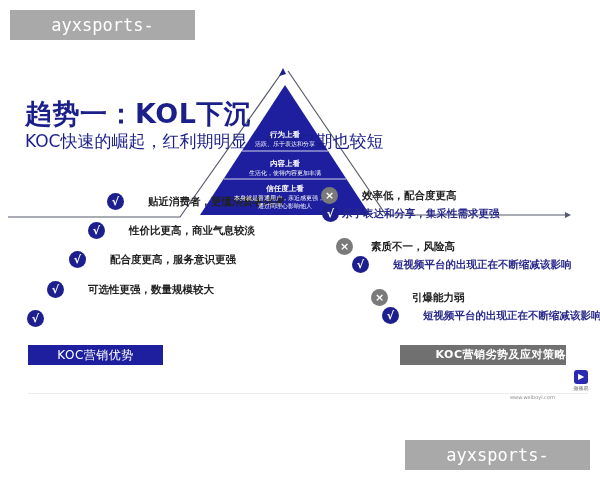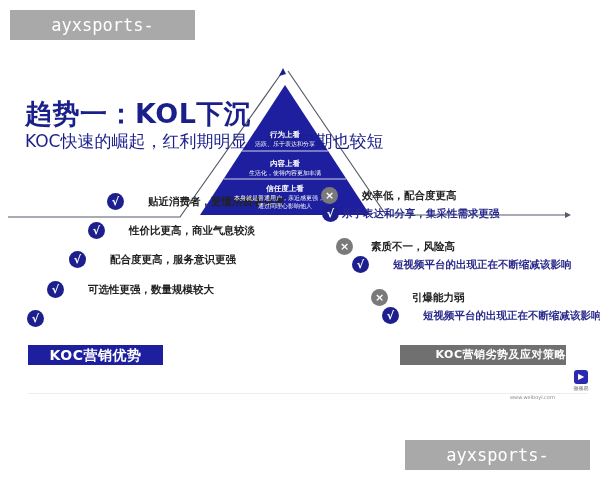--- a/index.html
+++ b/index.html
@@ -46,21 +46,21 @@
   .cross {
     width:17px; height:17px; border-radius:50%;
     background:#7a7a7a; color:#ffffff;
     font-size:11px; line-height:17px; text-align:center; font-weight:bold;
     flex:0 0 auto;
   }
   .item-text { font-size:10.5px; font-weight:bold; color:#222222; margin-left:24px; }
   .item-text.blue { color:#2a2a8c; }
   .left-label {
     position:absolute; left:28px; top:285px; width:135px; height:20px;
-    background:#1d1f9e; color:#ffffff; font-weight:bold; font-size:14px;
+    background:#1d1f9e; color:#ffffff; font-weight:normal; font-size:12px;
     line-height:20px; text-align:center; letter-spacing:0.5px;
   }
   .right-label {
     position:absolute; left:400px; top:285px; width:166px; height:20px;
     background:#707070; color:#ffffff; font-weight:bold; font-size:11px;
     line-height:20px; text-align:right; letter-spacing:0.5px;
   }
   .bottom-rule {
     position:absolute; left:28px; top:333px; width:560px; height:1px; background:#ececec;
   }

